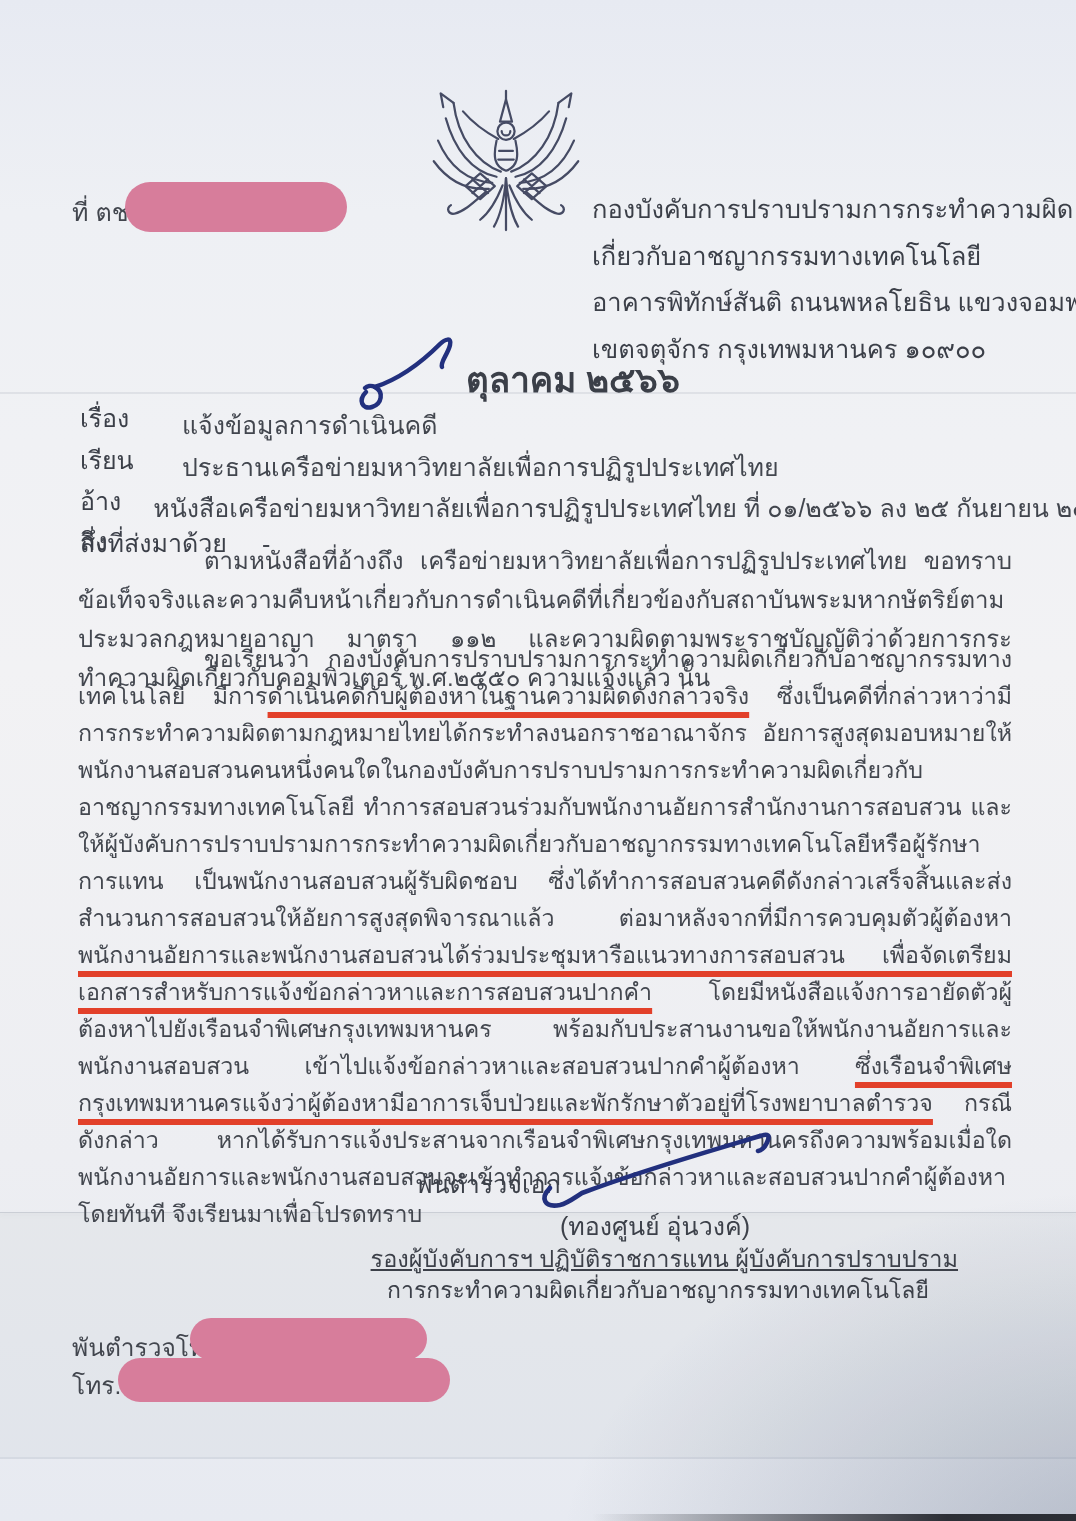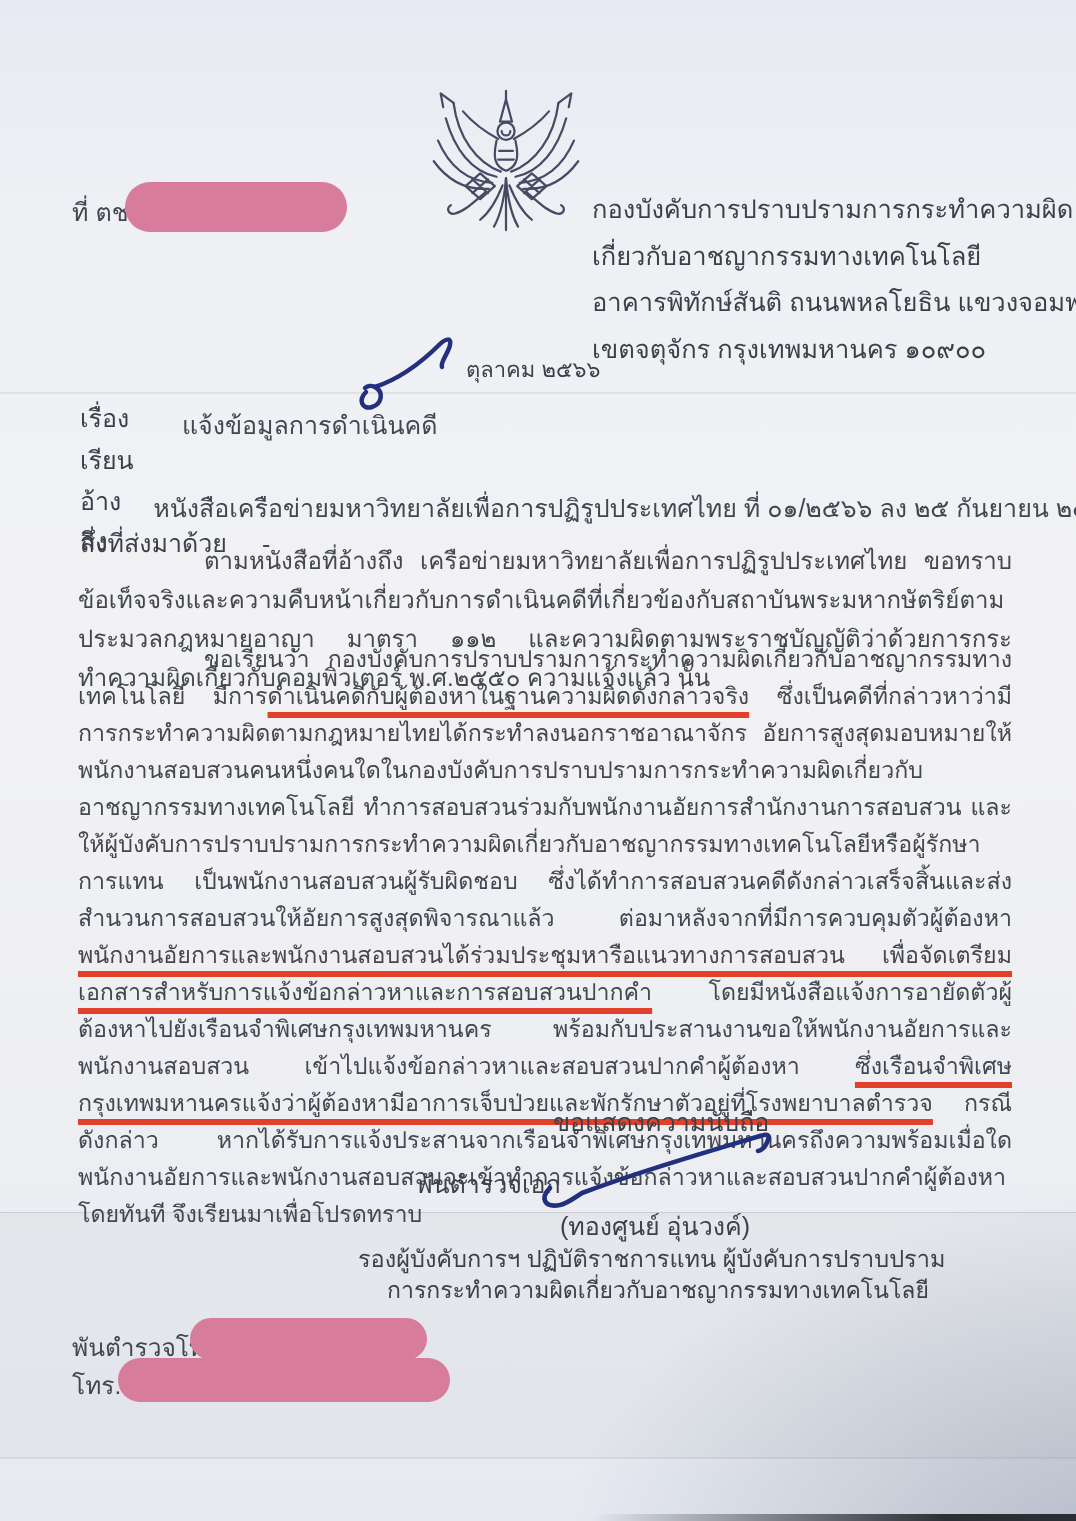--- a/index.html
+++ b/index.html
@@ -23,41 +23,41 @@
   
   .ref-label{left:72px;top:192px;font-size:25px;}
   .r-top{left:125px;top:182px;width:222px;height:50px;}
   
   .agency{position:absolute;left:592px;top:186px;font-size:25.5px;line-height:46.5px;color:#3b3f48;}
   .agency div{white-space:nowrap;}
   
   .garuda{position:absolute;left:420px;top:82px;width:172px;height:168px;}
   
   .day-mark{position:absolute;left:348px;top:330px;width:140px;height:84px;}
-  .date-text{left:466px;top:352px;font-size:22px;color:#3b3f48;}
+  .date-text{left:466px;top:352px;font-size:35px;color:#3b3f48;font-weight:bold;}
   
   .fields{position:absolute;left:80px;top:398px;width:930px;font-size:25px;}
   .frow{height:41.5px;display:flex;align-items:flex-start;gap:32px;}
   .flabel{display:inline-block;font-size:25px;color:#3b3f48;}
   .frow.r1 .flabel,.frow.r2 .flabel{width:70px;}
   .frow.r3 .flabel{width:72px;}
   .frow.r4 .flabel{width:150px;}
   .fvalue{white-space:nowrap;margin-top:7px;}
   
   .para{position:absolute;left:78px;width:934px;text-align:justify;color:#43474f;}
   .p1{top:541px;font-size:24px;line-height:39px;text-indent:126px;}
   .p2{top:641px;font-size:23.2px;line-height:37px;text-indent:126px;}
   .u{text-decoration-line:underline;text-decoration-color:var(--red,#e2402a);
      text-decoration-thickness:6px;text-underline-offset:8px;text-decoration-skip-ink:none;}
   
   .closing{left:553px;top:1102px;font-size:25px;color:#3c4049;}
   .rank{left:416px;top:1164px;font-size:25px;color:#3c4049;}
   .sig{position:absolute;left:520px;top:1116px;width:270px;height:104px;}
   .signer-name{position:absolute;left:390px;top:1206px;width:530px;text-align:center;font-size:25px;color:#3c4049;white-space:nowrap;}
-  .signer-t1{position:absolute;left:358px;top:1240px;width:600px;text-align:left;font-size:23.5px;color:#3c4049;white-space:nowrap;}
+  .signer-t1{position:absolute;left:358px;top:1240px;width:600px;text-align:right;font-size:23.5px;color:#3c4049;white-space:nowrap;text-decoration:underline;}
   .signer-t2{position:absolute;left:358px;top:1272px;width:600px;text-align:center;font-size:23px;color:#3c4049;white-space:nowrap;}
   
   .f-rank{left:72px;top:1328px;font-size:24.5px;}
   .r-f1{left:190px;top:1318px;width:237px;height:42px;}
   .f-tel{left:72px;top:1366px;font-size:24.5px;}
   .r-f2{left:118px;top:1358px;width:332px;height:44px;}
 </style>
 </head>
 <body>
 
@@ -129,35 +129,35 @@
   </svg>
   <div class="txt date-text">ตุลาคม ๒๕๖๖</div>
 
   <div class="fields">
     <div class="frow r1">
       <span class="flabel">เรื่อง</span>
       <span class="fvalue">แจ้งข้อมูลการดำเนินคดี</span>
     </div>
     <div class="frow r2">
       <span class="flabel">เรียน</span>
+      <span class="fvalue">ประธานเครือข่ายมหาวิทยาลัยเพื่อการปฏิรูปประเทศไทย</span>
     </div>
     <div class="frow r3">
       <span class="flabel">อ้างถึง</span>
       <span class="fvalue">หนังสือเครือข่ายมหาวิทยาลัยเพื่อการปฏิรูปประเทศไทย ที่ ๐๑/๒๕๖๖ ลง ๒๕ กันยายน ๒๕๖๖</span>
     </div>
     <div class="frow r4">
       <span class="flabel">สิ่งที่ส่งมาด้วย</span>
       <span class="fvalue">-</span>
     </div>
   </div>
 
   <div class="para p1">ตามหนังสือที่อ้างถึง เครือข่ายมหาวิทยาลัยเพื่อการปฏิรูปประเทศไทย ขอทราบข้อเท็จจริงและความคืบหน้าเกี่ยวกับการดำเนินคดีที่เกี่ยวข้องกับสถาบันพระมหากษัตริย์ตามประมวลกฎหมายอาญา มาตรา ๑๑๒ และความผิดตามพระราชบัญญัติว่าด้วยการกระทำความผิดเกี่ยวกับคอมพิวเตอร์ พ.ศ.๒๕๕๐ ความแจ้งแล้ว นั้น</div>
   <div class="para p2"><span>ขอเรียนว่า กองบังคับการปราบปรามการกระทำความผิดเกี่ยวกับอาชญากรรมทางเทคโนโลยี มีการ</span><span class="u">ดำเนินคดีกับผู้ต้องหาในฐานความผิดดังกล่าวจริง</span><span> ซึ่งเป็นคดีที่กล่าวหาว่ามีการกระทำความผิดตามกฎหมายไทยได้กระทำลงนอกราชอาณาจักร อัยการสูงสุดมอบหมายให้พนักงานสอบสวนคนหนึ่งคนใดในกองบังคับการปราบปรามการกระทำความผิดเกี่ยวกับอาชญากรรมทางเทคโนโลยี ทำการสอบสวนร่วมกับพนักงานอัยการสำนักงานการสอบสวน และให้ผู้บังคับการปราบปรามการกระทำความผิดเกี่ยวกับอาชญากรรมทางเทคโนโลยีหรือผู้รักษาการแทน เป็นพนักงานสอบสวนผู้รับผิดชอบ ซึ่งได้ทำการสอบสวนคดีดังกล่าวเสร็จสิ้นและส่งสำนวนการสอบสวนให้อัยการสูงสุดพิจารณาแล้ว ต่อมาหลังจากที่มีการควบคุมตัวผู้ต้องหา </span><span class="u">พนักงานอัยการและพนักงานสอบสวนได้ร่วมประชุมหารือแนวทางการสอบสวน เพื่อจัดเตรียมเอกสารสำหรับการแจ้งข้อกล่าวหาและการสอบสวนปากคำ</span><span> โดยมีหนังสือแจ้งการอายัดตัวผู้ต้องหาไปยังเรือนจำพิเศษกรุงเทพมหานคร พร้อมกับประสานงานขอให้พนักงานอัยการและพนักงานสอบสวน เข้าไปแจ้งข้อกล่าวหาและสอบสวนปากคำผู้ต้องหา </span><span class="u">ซึ่งเรือนจำพิเศษกรุงเทพมหานครแจ้งว่าผู้ต้องหามีอาการเจ็บป่วยและพักรักษาตัวอยู่ที่โรงพยาบาลตำรวจ</span><span> กรณีดังกล่าว หากได้รับการแจ้งประสานจากเรือนจำพิเศษกรุงเทพมหานครถึงความพร้อมเมื่อใด พนักงานอัยการและพนักงานสอบสวนจะเข้าทำการแจ้งข้อกล่าวหาและสอบสวนปากคำผู้ต้องหาโดยทันที จึงเรียนมาเพื่อโปรดทราบ</span></div>
 
-  <div class="txt closing">ขอแสดงความนับถือ</div>
   <div class="txt rank">พันตำรวจเอก</div>
   <svg class="sig" viewBox="0 0 270 104">
     <g stroke="#22307e" fill="none" stroke-width="4.6" stroke-linecap="round" stroke-linejoin="round">
       <path d="M30,72 C20,82 24,92 40,89 C48,87 54,82 62,77 C120,55 190,35 240,20"></path>
       <path d="M240,20 C246,18 250,18 248,24 C246,30 242,34 238,35"></path>
     </g>
   </svg>
   <div class="signer-name">(ทองศูนย์ อุ่นวงค์)</div>
   <div class="signer-t1">รองผู้บังคับการฯ ปฏิบัติราชการแทน ผู้บังคับการปราบปราม</div>
   <div class="signer-t2">การกระทำความผิดเกี่ยวกับอาชญากรรมทางเทคโนโลยี</div>

